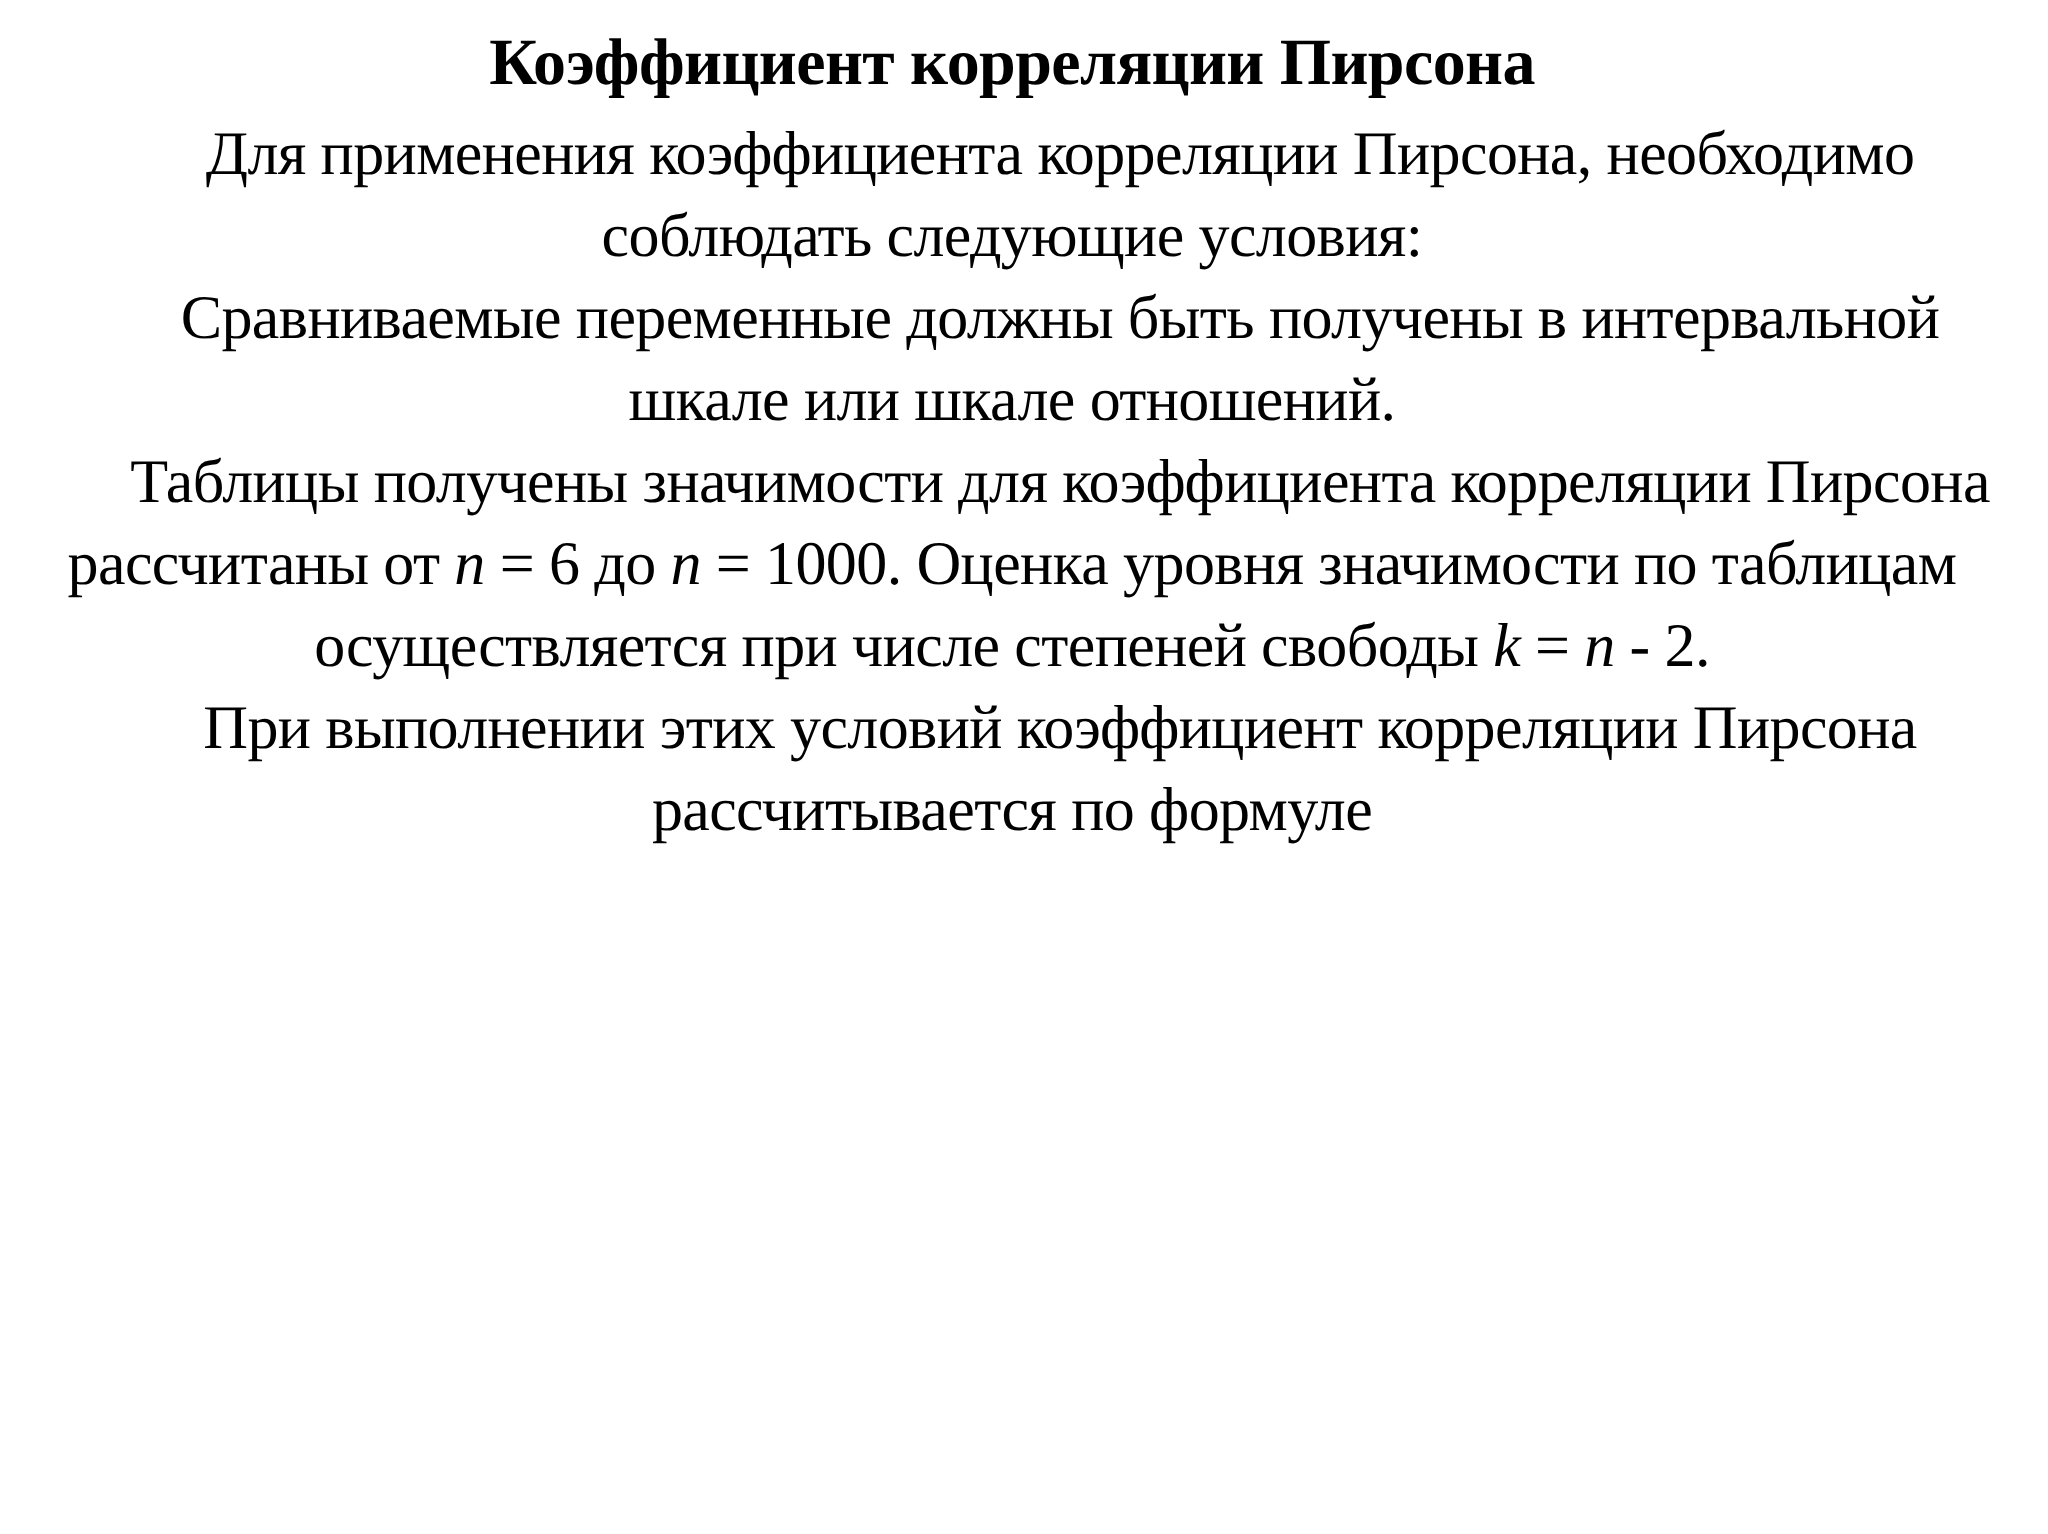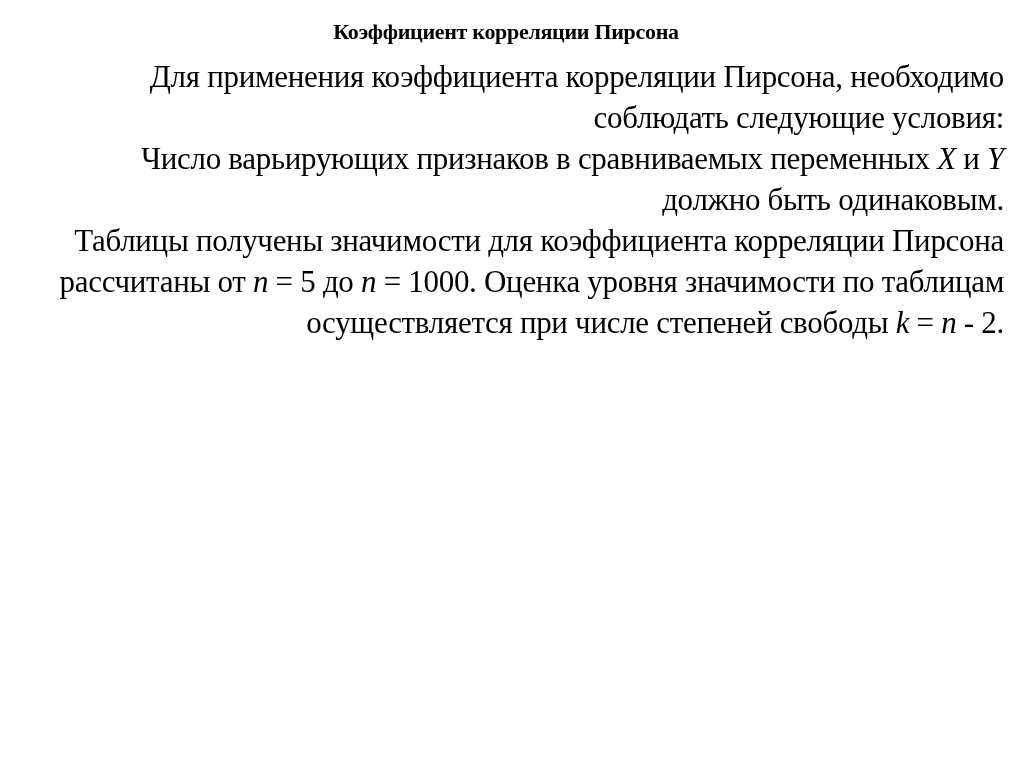--- a/index.html
+++ b/index.html
@@ -14,44 +14,45 @@
     color: #000000;
     box-sizing: border-box;
     padding: 10px 20px 0 8px;
     overflow: hidden;
     font-family: "Liberation Serif", "DejaVu Serif", serif;
     letter-spacing: -0.3px;
   }
   .title {
     text-align: center;
     font-weight: bold;
-    font-size: 22px;
+    font-size: 33px;
     line-height: 44px;
     margin: 0 0 2px 0;
   }
   .para {
     margin: 0;
     font-size: 31px;
     line-height: 41px;
     text-indent: 48px;
-    text-align: right;
+    text-align: center;
   }
   .it {
     font-style: italic;
   }
 </style>
 </head>
 <body>
 
 <div class="slide">
 
   <h1 class="title">Коэффициент корреляции Пирсона</h1>
 
   <p class="para"><span>Для применения коэффициента корреляции Пирсона, необходимо соблюдать следующие условия:</span></p>
 
+  <p class="para"><span>Сравниваемые переменные должны быть получены в интервальной шкале или шкале отношений.</span></p>
 
 
-  <p class="para"><span>Число варьирующих признаков в сравниваемых переменных </span><span class="it">X</span><span> и </span><span class="it">Y</span><span> должно быть одинаковым.</span></p>
 
-  <p class="para"><span>Таблицы получены значимости для коэффициента корреляции Пирсона рассчитаны от </span><span class="it">n</span><span> = 5 до </span><span class="it">n</span><span> = 1000. Оценка уровня значимости по таблицам осуществляется при числе степеней свободы </span><span class="it">k</span><span> = </span><span class="it">n</span><span> - 2.</span></p>
+  <p class="para"><span>Таблицы получены значимости для коэффициента корреляции Пирсона рассчитаны от </span><span class="it">n</span><span> = 6 до </span><span class="it">n</span><span> = 1000. Оценка уровня значимости по таблицам осуществляется при числе степеней свободы </span><span class="it">k</span><span> = </span><span class="it">n</span><span> - 2.</span></p>
 
+  <p class="para"><span>При выполнении этих условий коэффициент корреляции Пирсона рассчитывается по формуле</span></p>
 
 </div>
 
 </body></html>

